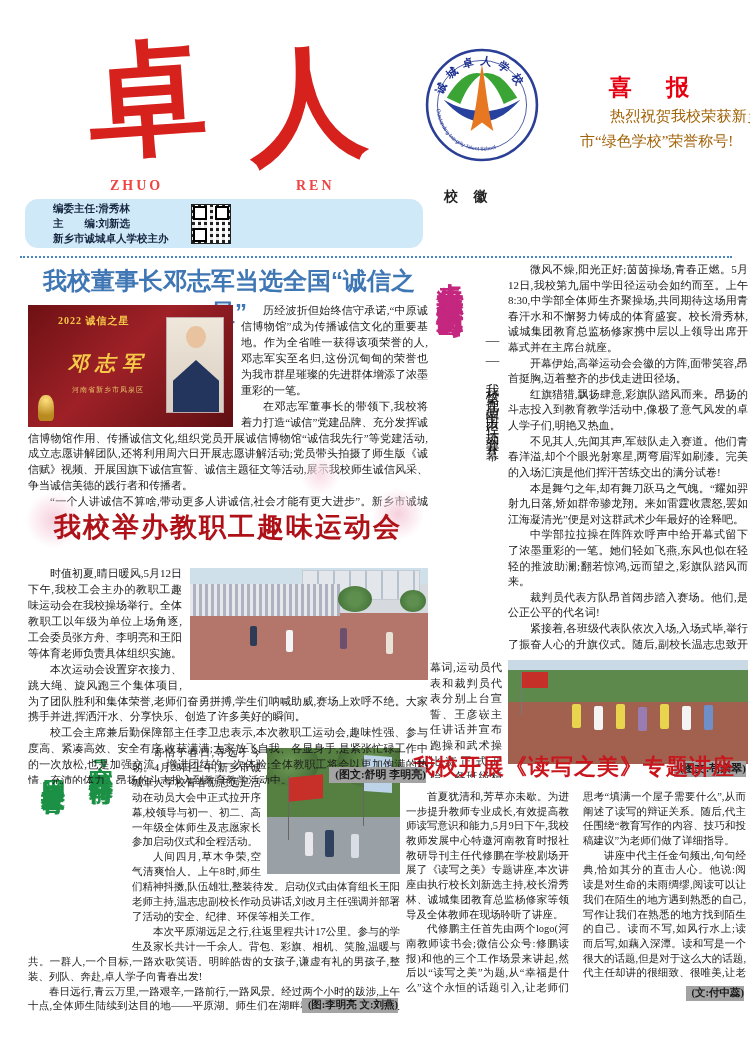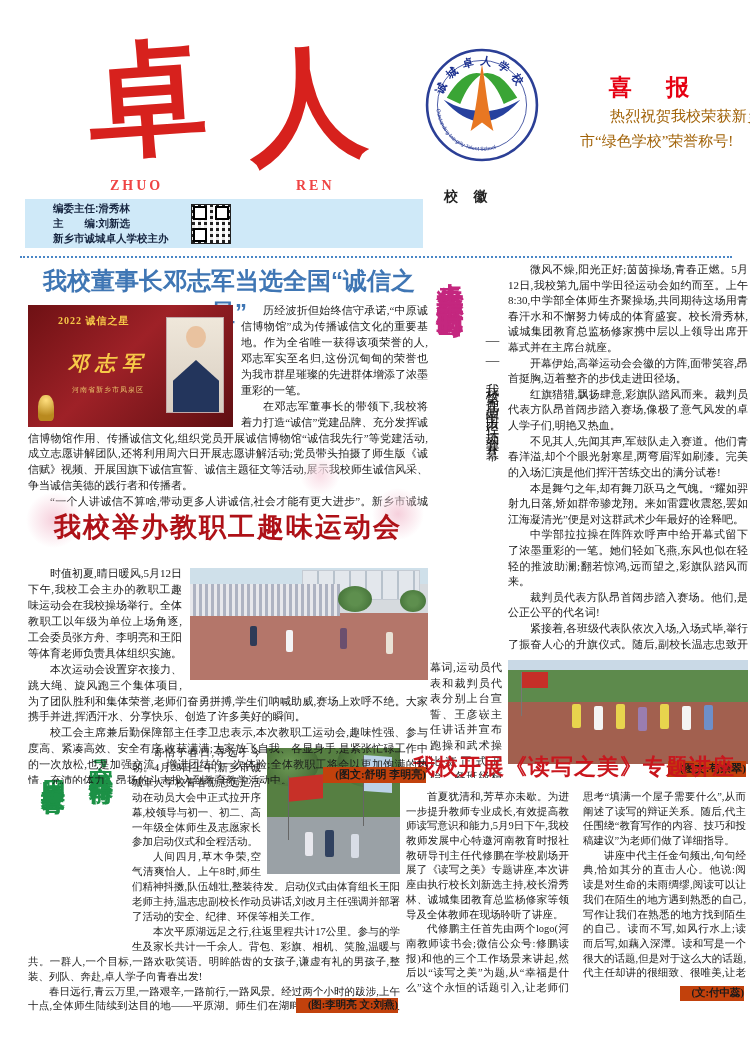--- a/index.html
+++ b/index.html
@@ -10,21 +10,21 @@
   
   .mast-char{position:absolute;color:#d7211d;font-weight:900;font-size:118px;line-height:1;
              transform:rotate(-4deg) scaleY(1.04);font-family:"Liberation Serif",serif;}
   #zhuo-char{left:88px;top:42px;}
   #ren-char{left:248px;top:46px;}
   .pinyin{position:absolute;top:178px;font-size:14px;font-weight:bold;letter-spacing:3px;color:#ef4444;}
   #py-zhuo{left:110px;} #py-ren{left:296px;}
 
   #info-box{position:absolute;left:25px;top:199px;width:398px;height:49px;background:#cfe9f8;
             display:flex;align-items:center;font-family:"Liberation Sans","DejaVu Sans",sans-serif;
-            font-size:10.5px;font-weight:700;color:#15243f;line-height:15px;}
+            font-size:10.5px;font-weight:700;color:#15243f;line-height:15px;border-radius:13px;}
   #info-box .col{white-space:nowrap;}
   #info-left{margin-left:28px;width:132px;}
   #info-right{width:150px;}
   .qr{width:40px;height:40px;background:
       repeating-linear-gradient(0deg,#111 0 3px,rgba(255,255,255,.9) 3px 6px),
       repeating-linear-gradient(90deg,#111 0 3px,#fff 3px 6px);
       background-blend-mode:screen;position:relative;border:1px solid #222;margin-left:6px;}
   .qr i{position:absolute;width:10px;height:10px;border:2px solid #000;background:#fff;}
   .qr i:nth-child(1){left:1px;top:1px;} .qr i:nth-child(2){right:1px;top:1px;} .qr i:nth-child(3){left:1px;bottom:1px;}
 
@@ -35,21 +35,21 @@
                font-family:"Liberation Sans",sans-serif;font-size:23px;font-weight:900;
                letter-spacing:14px;color:#e60012;}
   #xibao-body{position:absolute;left:580px;top:104px;width:182px;font-size:15px;line-height:1.65;
               text-align:justify;text-indent:2em;color:#a16207;}
 
   #mast-rule{position:absolute;left:20px;top:256px;width:712px;border-top:2px dotted #4a86c6;}
 
   
   .body-text{position:absolute;text-align:justify;overflow:hidden;}
   .para{margin:0;text-indent:2em;}
-  .byline{position:absolute;right:2px;bottom:1px;background:#c2410c;padding-left:12px;font-weight:bold;}
+  .byline{position:absolute;right:2px;bottom:1px;background:#a3a3a3;padding-left:6px;font-weight:bold;}
 
   
   #headline-chengxin{position:absolute;left:28px;top:265px;width:402px;text-align:center;
       font-family:"Liberation Sans","DejaVu Sans",sans-serif;font-size:24px;font-weight:900;color:#3f76b4;}
   #art-chengxin{left:28px;top:303px;width:400px;height:205px;font-size:11px;line-height:1.45;}
   .award-photo{position:relative;float:left;width:205px;height:122px;margin:2px 8px 3px 0;
       background:linear-gradient(135deg,#6e1114,#9e2127 45%,#5f0f12);overflow:hidden;}
   .ap-title{position:absolute;left:30px;top:9px;color:#f7c948;font-weight:900;font-size:10px;letter-spacing:1px;}
   .ap-name{position:absolute;left:40px;top:44px;color:#f7c948;font-weight:900;font-size:20px;
            letter-spacing:7px;font-style:italic;}
@@ -212,21 +212,21 @@
       <div class="fig" style="left:64px;top:44px;width:9px;height:24px;background:#e8d44d;" data-interactable="false"></div>
       <div class="fig" style="left:86px;top:46px;width:9px;height:24px;background:#f4f4f4;" data-interactable="false"></div>
       <div class="fig" style="left:108px;top:44px;width:9px;height:25px;background:#e8d44d;" data-interactable="false"></div>
       <div class="fig" style="left:130px;top:47px;width:9px;height:24px;background:#9a7db0;" data-interactable="false"></div>
       <div class="fig" style="left:152px;top:44px;width:9px;height:25px;background:#e8d44d;" data-interactable="false"></div>
       <div class="fig" style="left:174px;top:46px;width:9px;height:24px;background:#f4f4f4;" data-interactable="false"></div>
       <div class="fig" style="left:196px;top:45px;width:9px;height:25px;background:#6e8fc9;" data-interactable="false"></div>
     </div>
     <p class="para" data-interactable="false">微风不燥,阳光正好;茵茵操场,青春正燃。5月12日,我校第九届中学田径运动会如约而至。上午8:30,中学部全体师生齐聚操场,共同期待这场用青春汗水和不懈努力铸成的体育盛宴。校长滑秀林,诚城集团教育总监杨修家携中层以上领导出席开幕式并在主席台就座。</p>
     <p class="para" data-interactable="false">开幕伊始,高举运动会会徽的方阵,面带笑容,昂首挺胸,迈着整齐的步伐走进田径场。</p>
-    <p class="para" data-interactable="false">红旗猎猎,飘扬肆意,彩旗队踏风而来。裁判员代表方队昂首阔步踏入赛场,像极了意气风发的卓人学子们,明艳又热血。</p>
+    <p class="para" data-interactable="false">红旗猎猎,飘扬肆意,彩旗队踏风而来。昂扬的斗志投入到教育教学活动中,像极了意气风发的卓人学子们,明艳又热血。</p>
     <p class="para" data-interactable="false">不见其人,先闻其声,军鼓队走入赛道。他们青春洋溢,却个个眼光射寒星,两弯眉浑如刷漆。完美的入场汇演是他们挥汗苦练交出的满分试卷!</p>
     <p class="para" data-interactable="false">本是舞勺之年,却有舞刀跃马之气魄。“耀如羿射九日落,矫如群帝骖龙翔。来如雷霆收震怒,罢如江海凝清光”便是对这群武术少年最好的诠释吧。</p>
     <p class="para" data-interactable="false">中学部拉拉操在阵阵欢呼声中给开幕式留下了浓墨重彩的一笔。她们轻如飞燕,东风也似在轻轻的推波助澜;翻若惊鸿,远而望之,彩旗队踏风而来。</p>
     <p class="para" data-interactable="false">裁判员代表方队昂首阔步踏入赛场。他们,是公正公平的代名词!</p>
     <p class="para" data-interactable="false">紧接着,各班级代表队依次入场,入场式毕,举行了振奋人心的升旗仪式。随后,副校长温志忠致开幕词,运动员代表和裁判员代表分别上台宣誓、王彦嵚主任讲话并宣布跑操和武术操比赛正式开始。各班级精神抖擞,步伐整齐,各班旗帜交相辉映,口号震耳欲聋。</p>
 
     <div class="byline" data-interactable="false">(图文:苟余翠)</div>
   </div>
 
   <div class="body-text" id="art-yuanzu" data-interactable="false">

